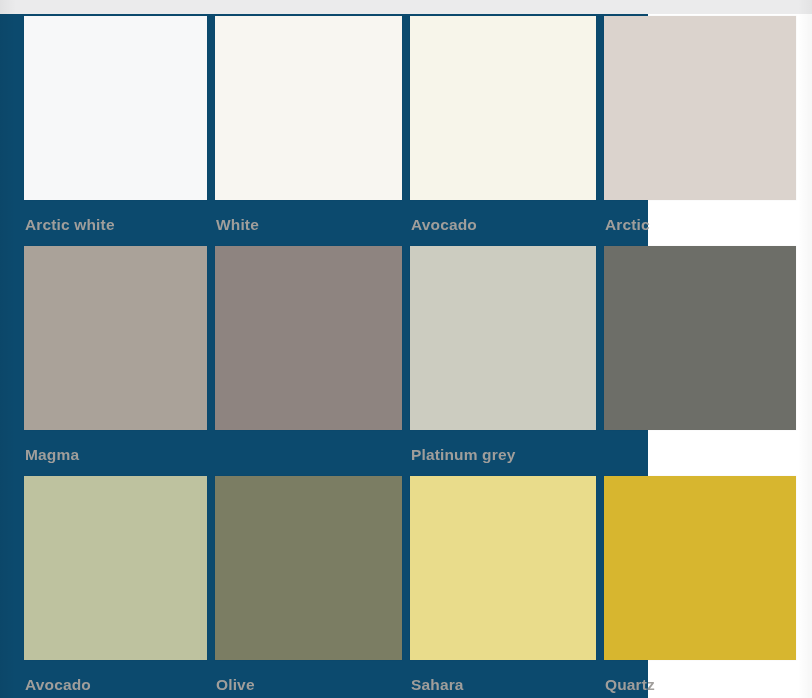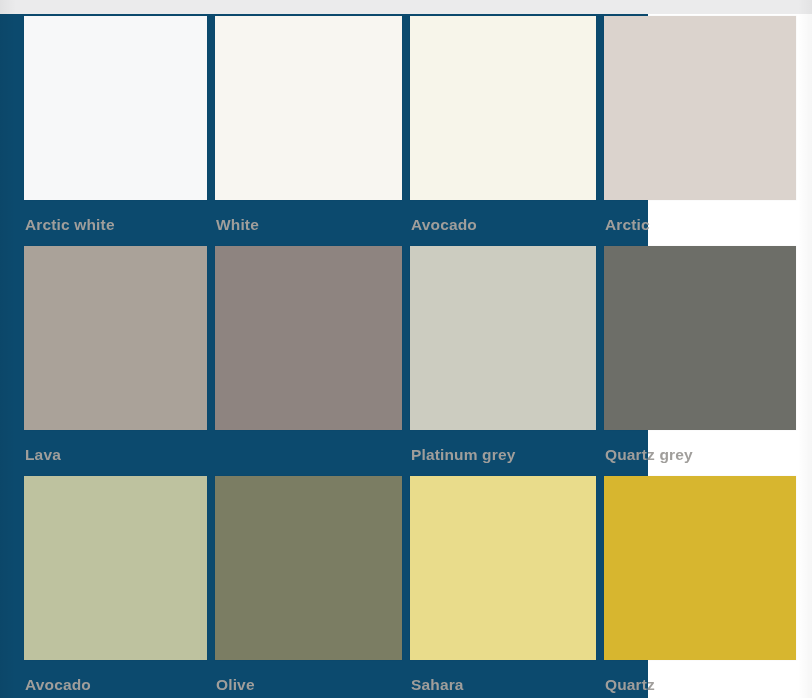--- a/index.html
+++ b/index.html
@@ -99,32 +99,31 @@
     <div class="swatch-cell">
       <div class="swatch-chip" style="background: rgb(247, 245, 234);"></div>
       <div class="swatch-label">Avocado</div>
     </div>
     <div class="swatch-cell">
       <div class="swatch-chip" style="background: rgb(219, 211, 205);"></div>
       <div class="swatch-label">Arctic</div>
     </div>
     <div class="swatch-cell">
       <div class="swatch-chip" style="background: rgb(170, 162, 153);"></div>
-      <div class="swatch-label">Lava</div>
+      <div class="swatch-label">Magma</div>
     </div>
     <div class="swatch-cell">
       <div class="swatch-chip" style="background: rgb(142, 132, 128);"></div>
     </div>
     <div class="swatch-cell">
       <div class="swatch-chip" style="background: rgb(204, 204, 192);"></div>
       <div class="swatch-label">Platinum grey</div>
     </div>
     <div class="swatch-cell">
       <div class="swatch-chip" style="background: rgb(109, 110, 104);"></div>
-      <div class="swatch-label">Quartz grey</div>
     </div>
     <div class="swatch-cell">
       <div class="swatch-chip" style="background: rgb(190, 194, 159);"></div>
       <div class="swatch-label">Avocado</div>
     </div>
     <div class="swatch-cell">
       <div class="swatch-chip" style="background: rgb(123, 125, 99);"></div>
       <div class="swatch-label">Olive</div>
     </div>
     <div class="swatch-cell">

